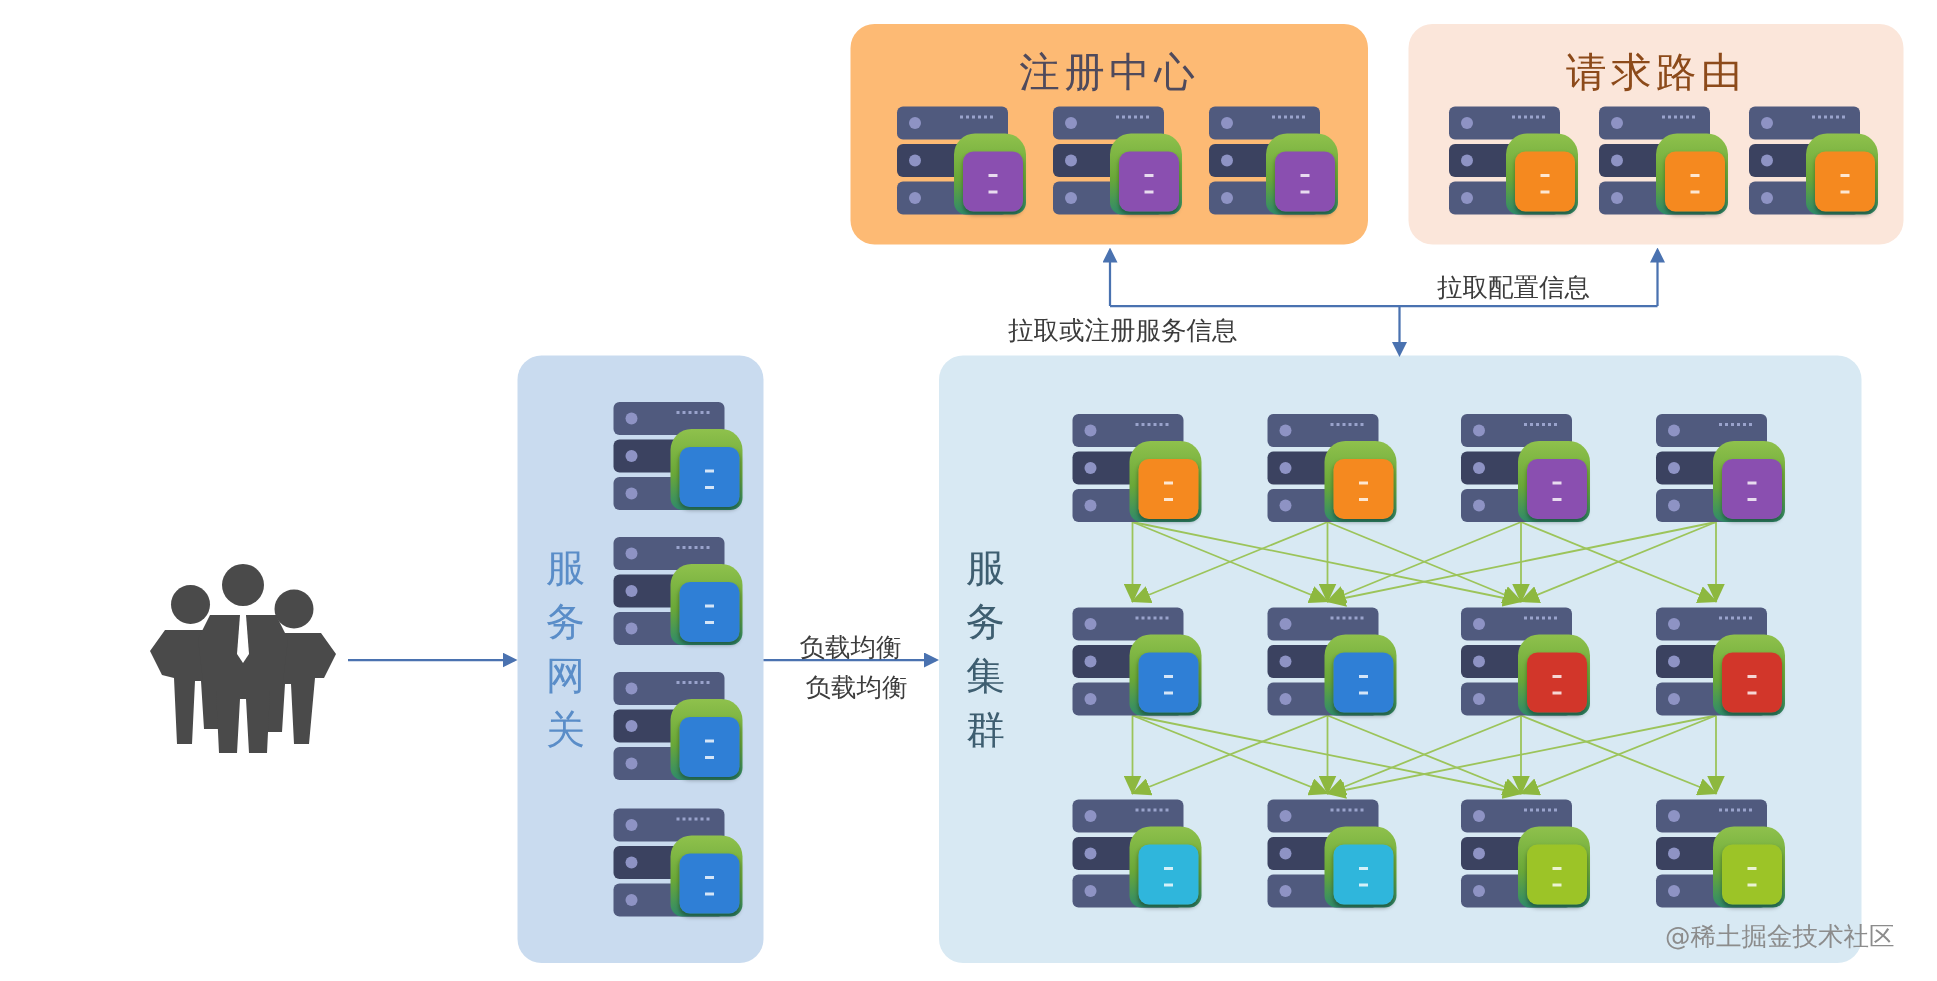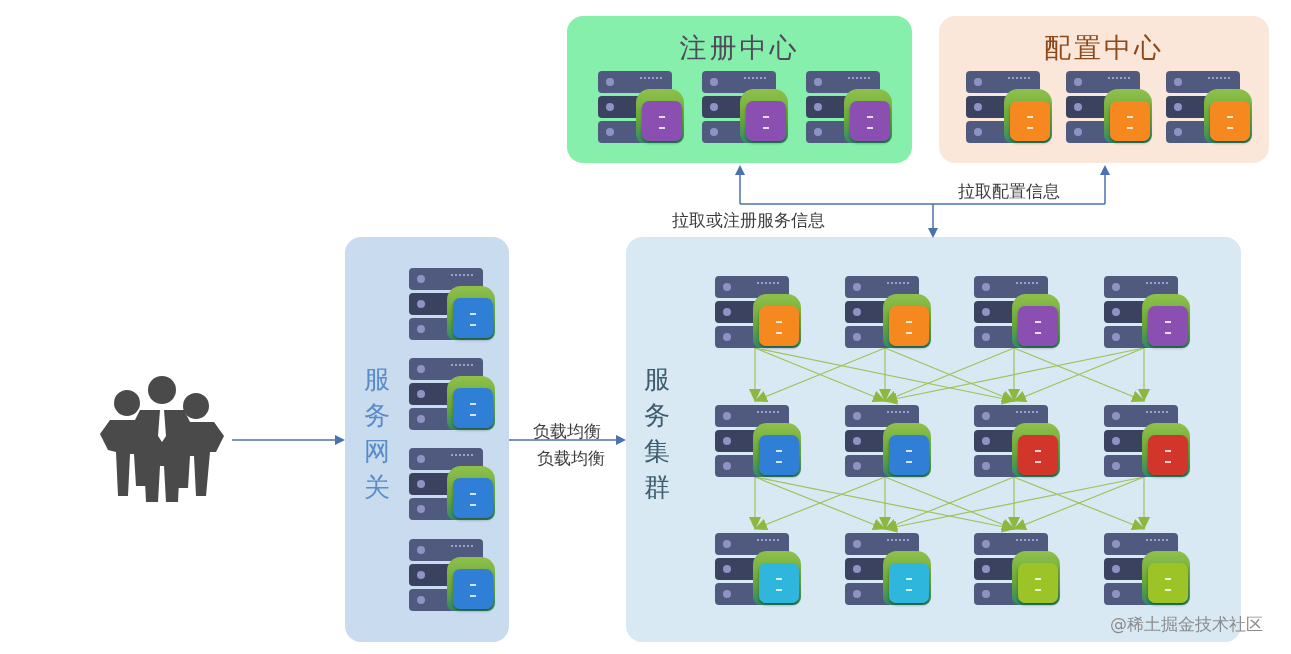--- a/index.html
+++ b/index.html
@@ -1,20 +1,20 @@
 <!DOCTYPE html>
 <html><head>
 <meta charset="utf-8">
 <style>
   html, body { margin: 0; padding: 0; background: #ffffff; }
   body { width: 1291px; height: 654px; position: relative; overflow: hidden;
          font-family: "DejaVu Sans", "Liberation Sans", sans-serif; }
 
   .panel { position: absolute; border-radius: 16px; }
-  #reg-panel { left: 567px; top: 16px; width: 345px; height: 147px; background: #86efac; }
+  #reg-panel { left: 567px; top: 16px; width: 345px; height: 147px; background: #fdba74; }
   #cfg-panel { left: 939px; top: 16px; width: 330px; height: 147px; background: #fbe6da; }
   #gw-panel  { left: 345px; top: 237px; width: 164px; height: 405px; background: #c9dbef; }
   #cl-panel  { left: 626px; top: 237px; width: 615px; height: 405px; background: #d8e9f3; }
 
   .panel-title { position: absolute; font-size: 27px; letter-spacing: 3px; }
   #reg-title { left: 0; width: 100%; top: 14px; text-align: center; color: #4f4a5c; }
   #cfg-title { left: 0; width: 100%; top: 14px; text-align: center; color: #8c4a1a; }
 
   .vtitle { position: absolute; font-size: 26px; line-height: 36px; width: 34px; text-align: center; }
   #gw-title { left: 15px; top: 124px; color: #5a8dc8; }
@@ -45,21 +45,21 @@
 
   #people { position: absolute; left: 100px; top: 376px; width: 124px; height: 126px; }
 </style>
 </head>
 <body>
 
 <div class="panel" id="reg-panel">
   <div class="panel-title" id="reg-title">注册中心</div>
 </div>
 <div class="panel" id="cfg-panel">
-  <div class="panel-title" id="cfg-title">配置中心</div>
+  <div class="panel-title" id="cfg-title">请求路由</div>
 </div>
 <div class="panel" id="gw-panel">
   <div class="vtitle" id="gw-title">
     <div>服</div>
     <div>务</div>
     <div>网</div>
     <div>关</div>
   </div>
 </div>
 <div class="panel" id="cl-panel">

